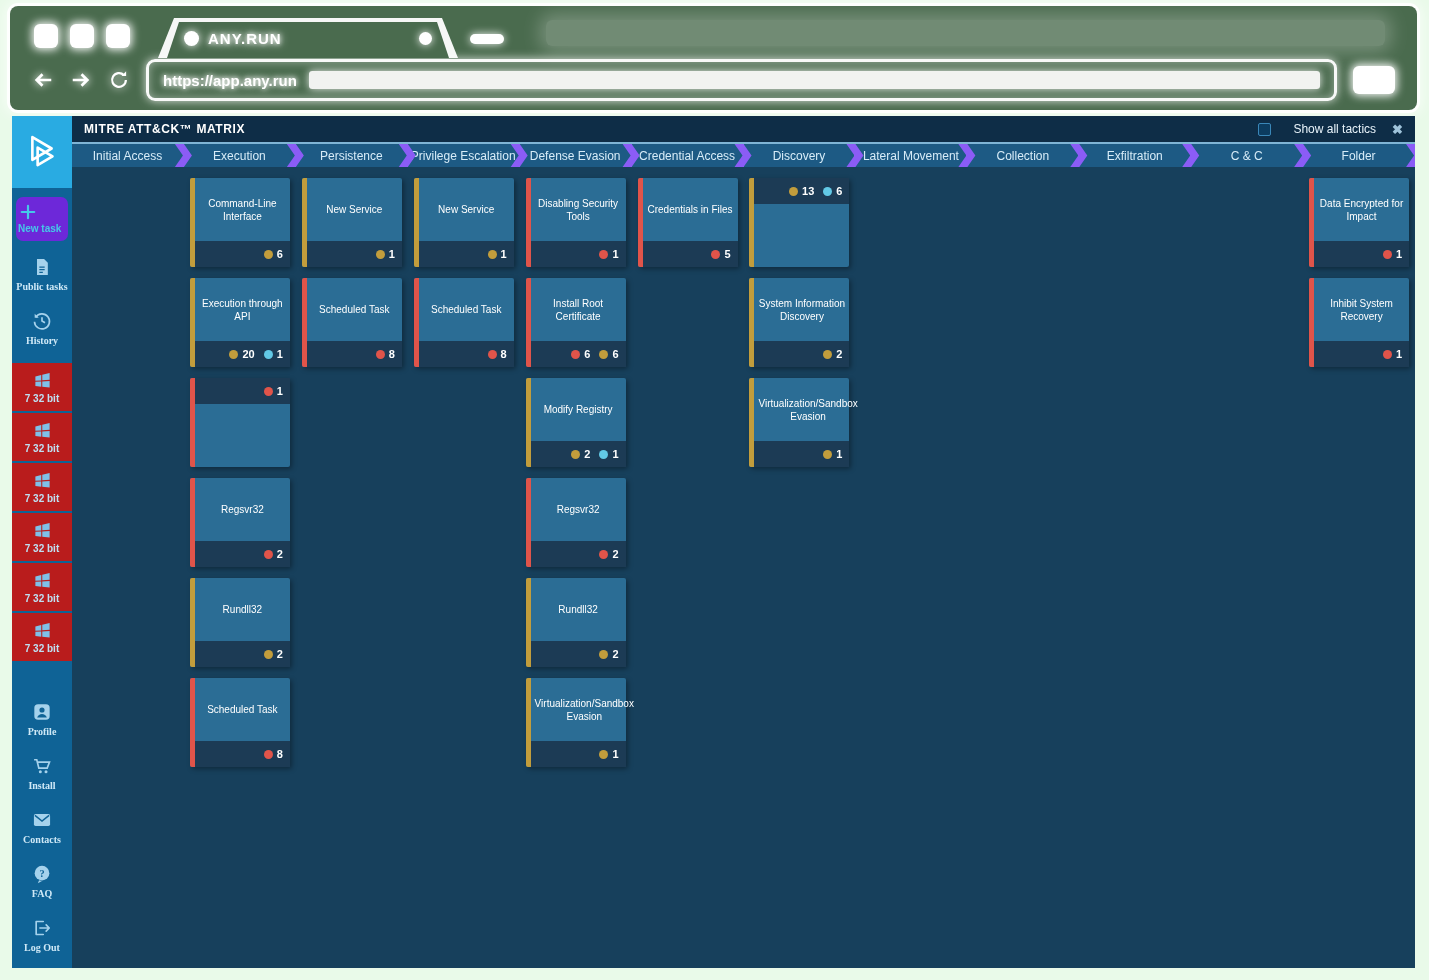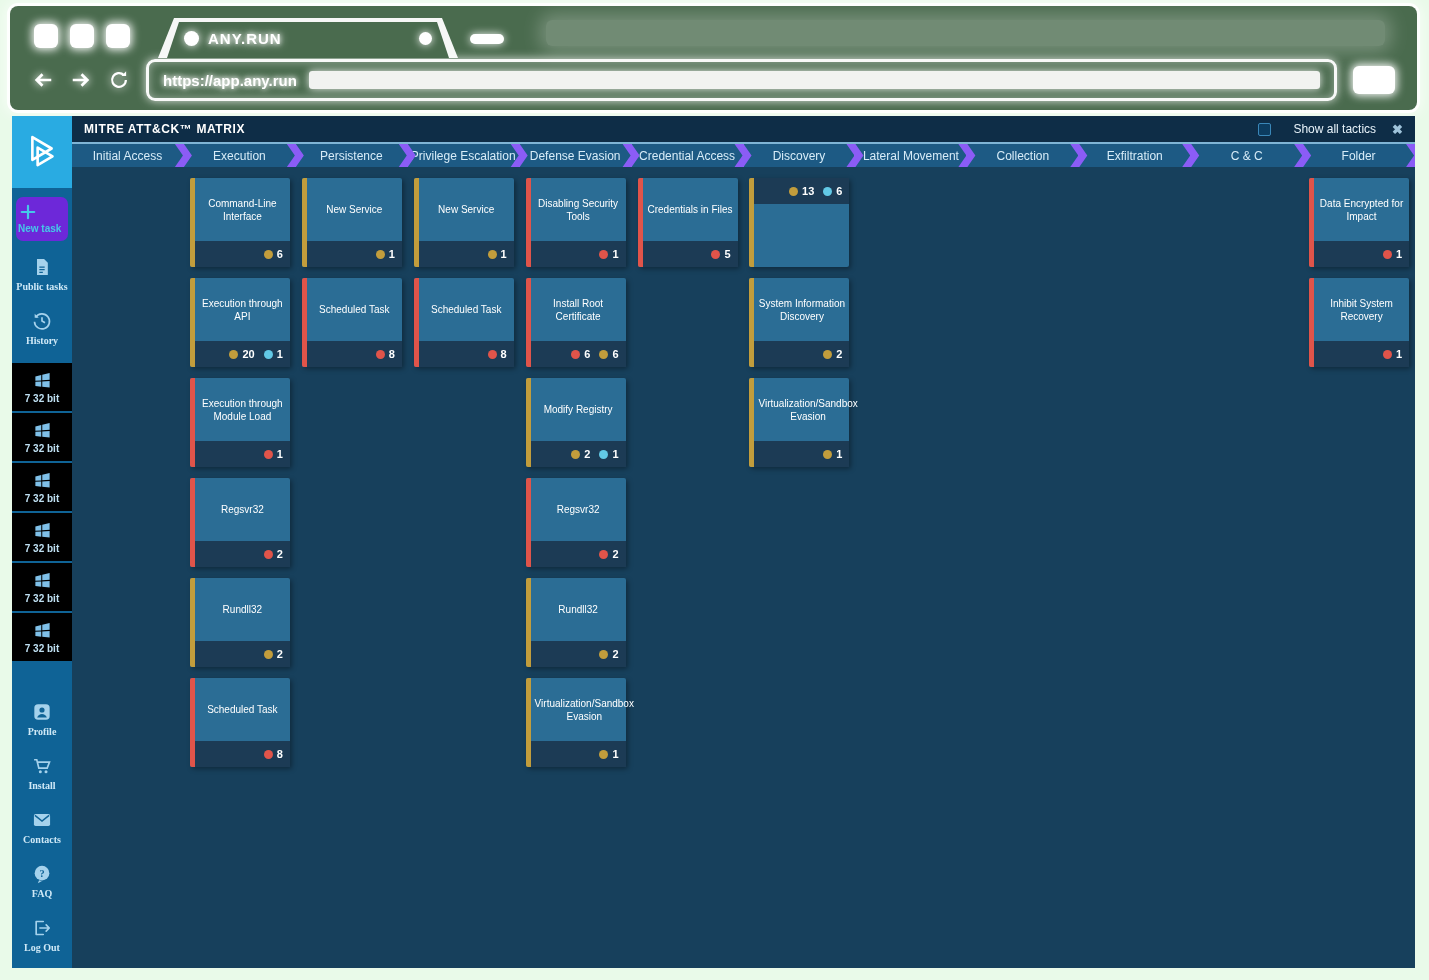--- a/index.html
+++ b/index.html
@@ -52,21 +52,21 @@
   .newtask-btn { margin:9px 4px 6px; background:#6d28d9; border-radius:7px; padding:5px 2px 7px;
          display:flex; flex-direction:column; gap:1px; cursor:pointer; }
   .newtask-btn .ni { width:20px; height:20px; color:#45c8e8; }
   .newtask-btn .ni svg { width:100%; height:100%; }
   .newtask-label { font-size:10px; font-weight:bold; color:#45c8e8; }
   .side-item { padding:10px 1px 9px; display:flex; flex-direction:column; align-items:center; gap:4px; cursor:pointer;font-family:Liberation Serif, serif; }
   .side-item .si { width:20px; height:20px; color:#a5d2ec; }
   .side-item .si svg { width:100%; height:100%; }
   .side-label { font-size:10px; font-weight:bold; color:#cfe9f7; }
   .vm-list { margin-top:8px; display:flex; flex-direction:column; }
-  .vm-item { background:#000000; border-bottom:2px solid #0f6396; padding:8px 1px 7px;
+  .vm-item { background:#b91c1c; border-bottom:2px solid #0f6396; padding:8px 1px 7px;
          display:flex; flex-direction:column; align-items:center; gap:3px; cursor:pointer; }
   .vm-item .si { width:19px; height:19px; color:#7fc0e8; }
   .vm-item .si svg { width:100%; height:100%; }
   .vm-label { font-size:10px; font-weight:bold; color:#bfe0f2; }
   .side-spacer { flex:1; }
   .side-bottom { padding-bottom:6px; display:flex; flex-direction:column; }
 
   
   .main { flex:1; display:flex; flex-direction:column; min-width:0; }
   .app-header { height:26px; background:#0e2d47; display:flex; align-items:center; padding:0 12px; flex:none; }
@@ -318,21 +318,20 @@
                 <span class="counter">
                   <span class="dot" style="background: rgb(98, 201, 230);"></span>
                   <span class="cnt">1</span>
                 </span>
               </div>
             </div>
           </div>
           <div class="card">
             <div class="card-bar" style="background: rgb(224, 84, 74);"></div>
             <div class="card-body">
-              <div class="card-title">Execution through Module Load</div>
               <div class="card-footer">
                 <span class="counter">
                   <span class="dot" style="background: rgb(224, 84, 74);"></span>
                   <span class="cnt">1</span>
                 </span>
               </div>
             </div>
           </div>
           <div class="card">
             <div class="card-bar" style="background: rgb(224, 84, 74);"></div>

